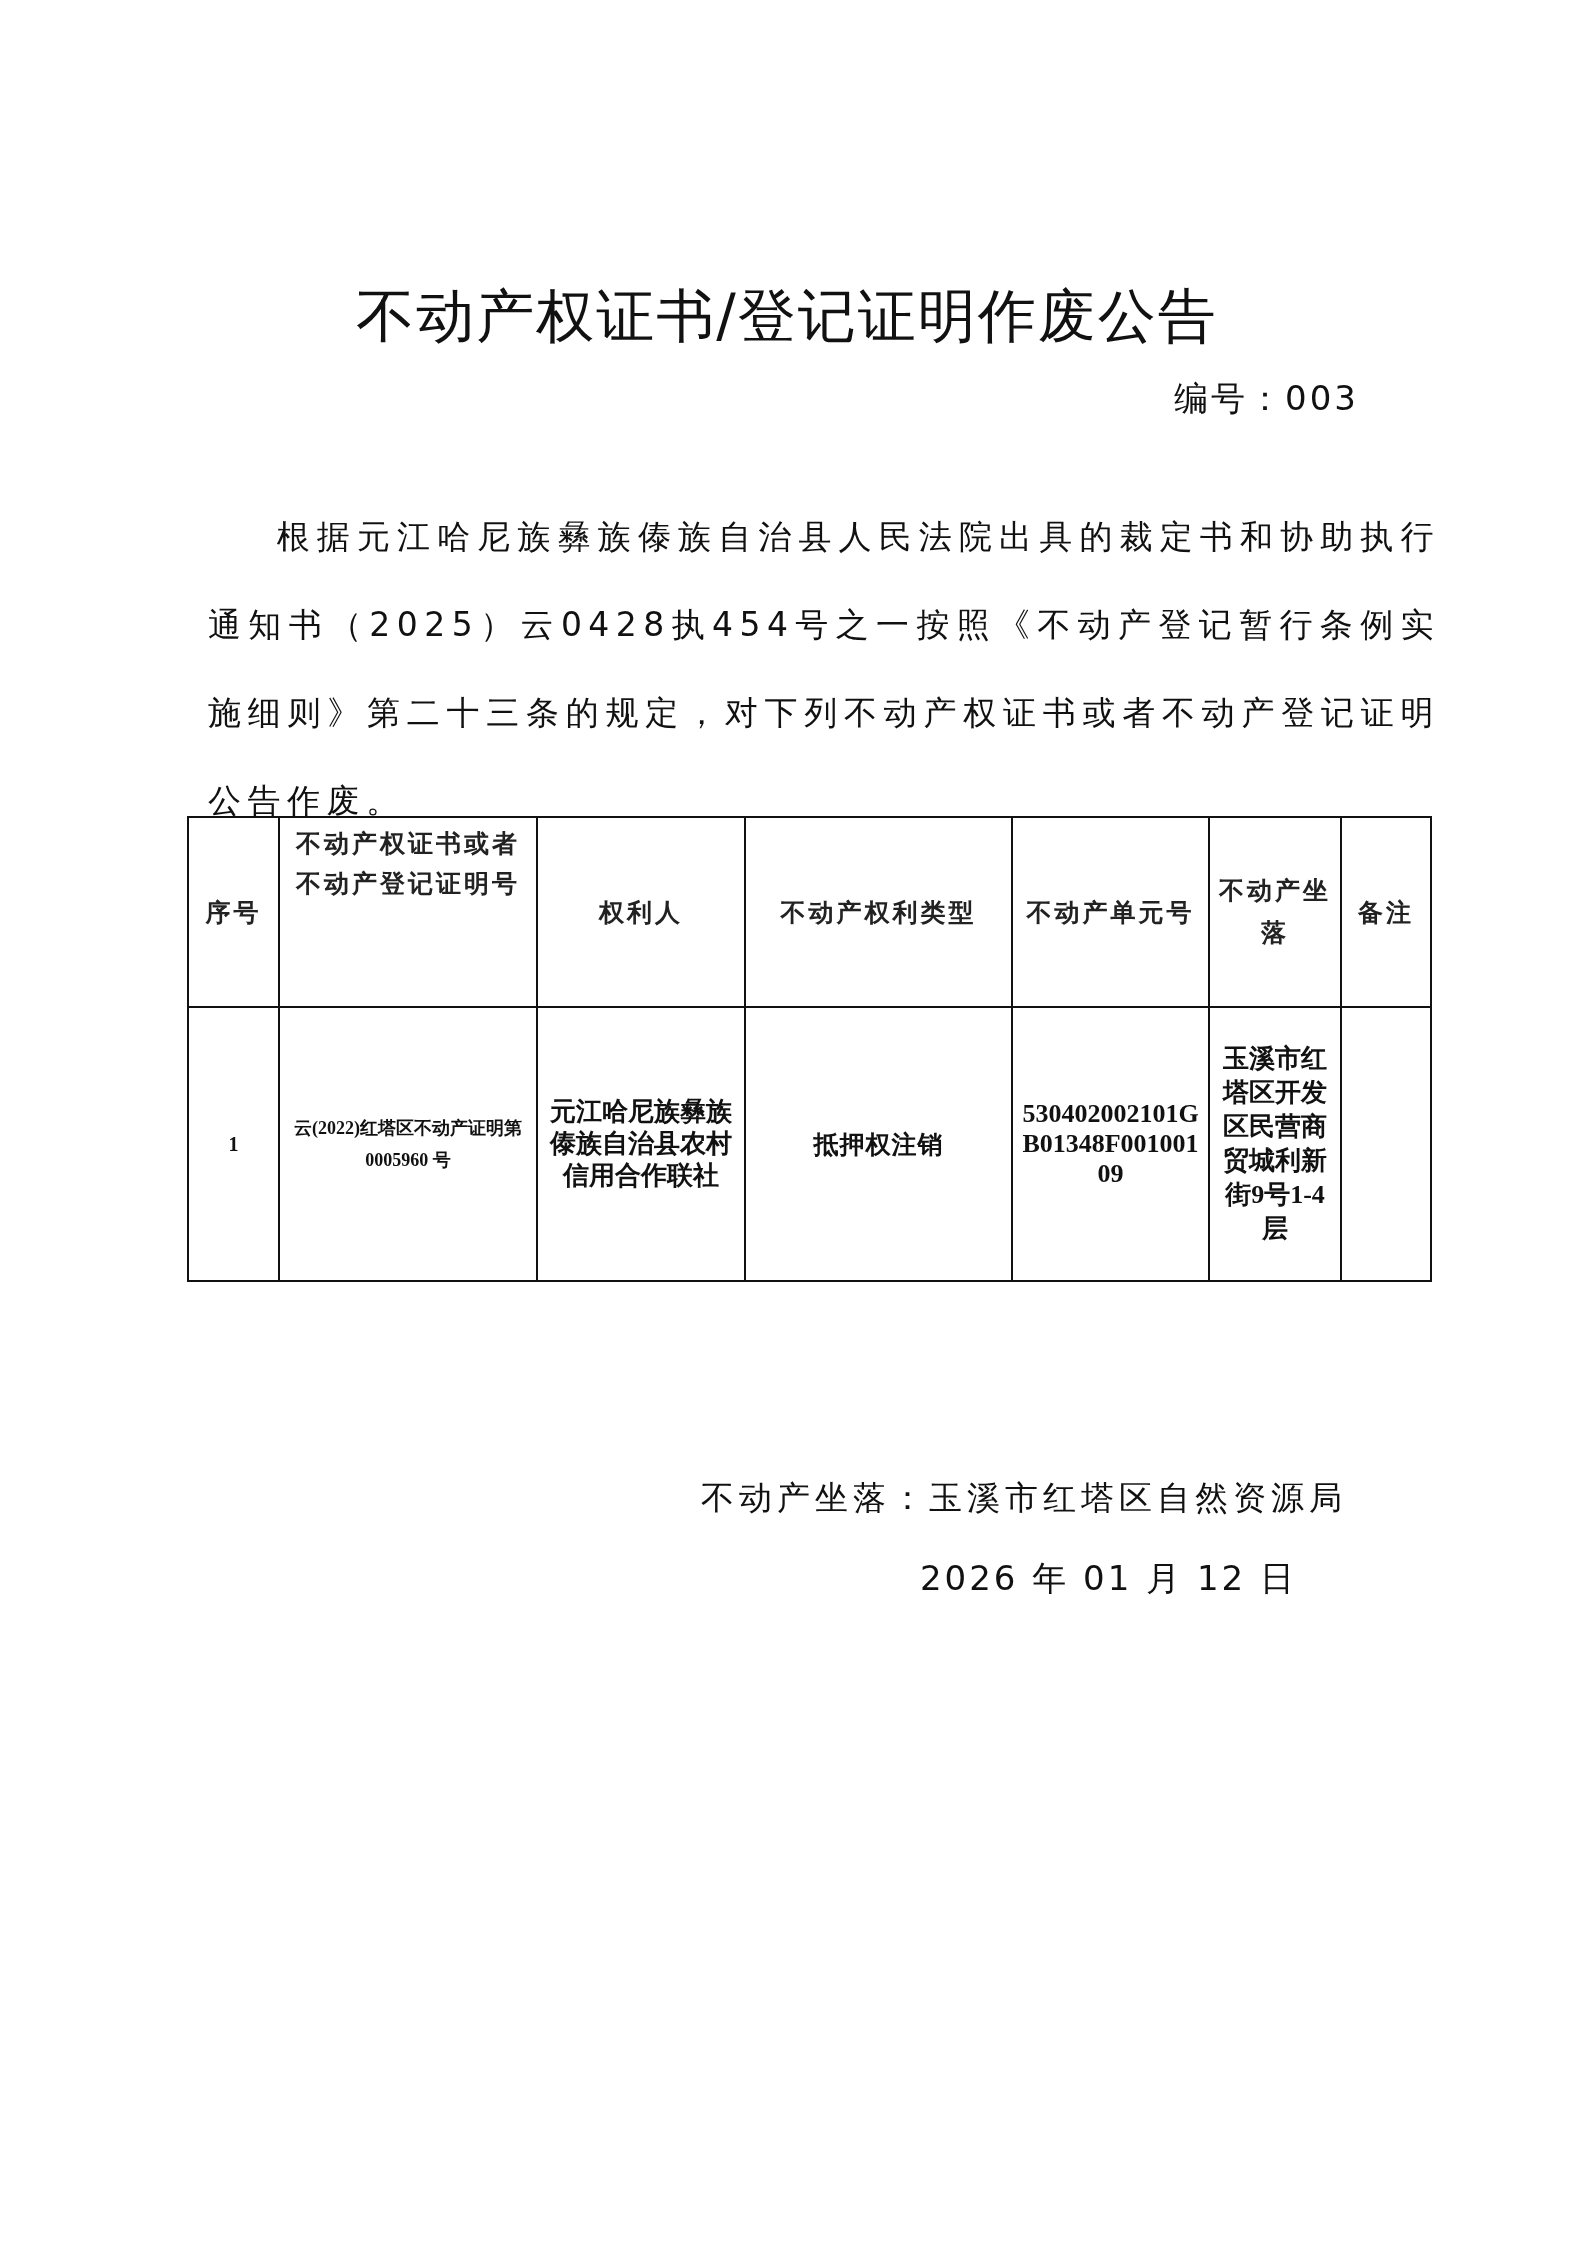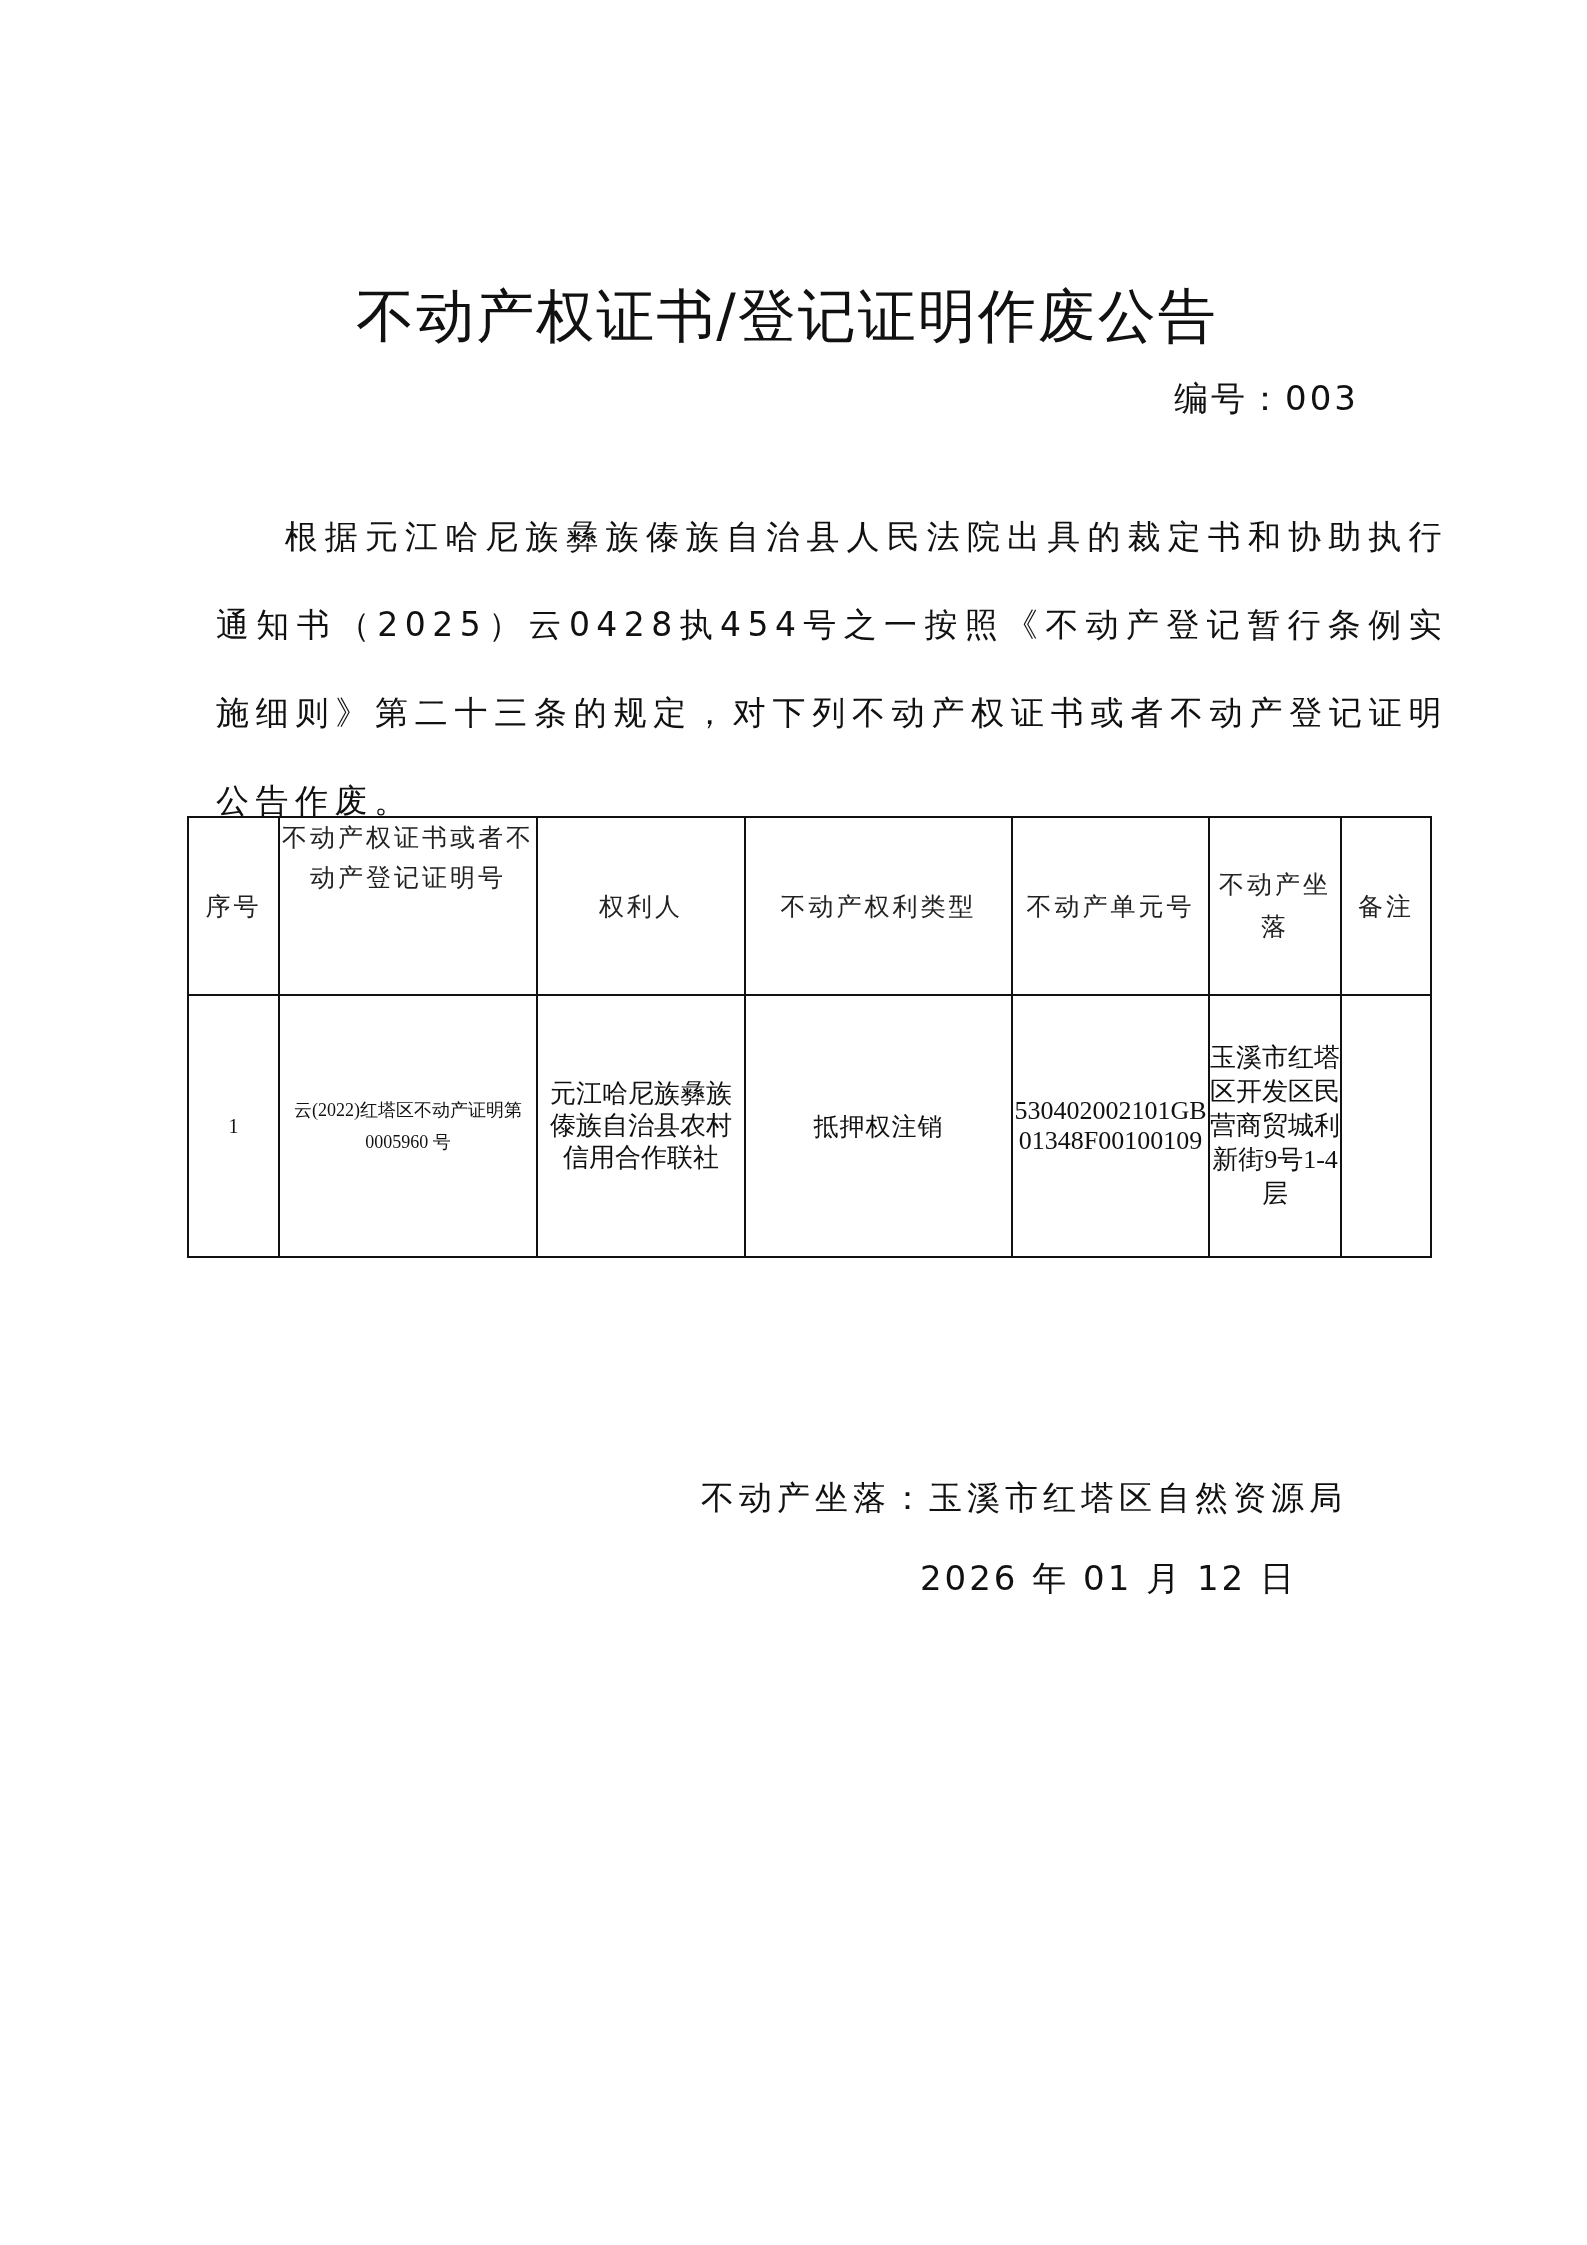--- a/index.html
+++ b/index.html
@@ -1,26 +1,26 @@
 <!DOCTYPE html>
 <html><head>
 <meta charset="utf-8">
 <style>
   html, body { margin: 0; padding: 0; background: #ffffff; }
   body { width: 1587px; height: 2245px; position: relative; overflow: hidden;
          font-family: "DejaVu Sans", "Liberation Sans", sans-serif; color: #111; }
   .title { position: absolute; left: 0; width: 1574px; top: 278px; text-align: center;
            font-size: 58px; letter-spacing: 2px; font-weight: normal; }
   .serial { position: absolute; right: 228px; top: 376px; font-size: 34px; letter-spacing: 3px; }
-  .body-text { position: absolute; left: 216px; width: 1232px; top: 493px;
+  .body-text { position: absolute; left: 208px; width: 1232px; top: 493px;
                font-size: 33px; line-height: 88px; letter-spacing: 6.5px; text-align: justify; }
   .body-text .indent { display: inline-block; width: 68px; }
   table.grid { position: absolute; left: 187px; top: 816px; width: 1243px;
                border-collapse: collapse; table-layout: fixed; }
-  table.grid td, table.grid th { border: 2px solid #111; text-align: center; padding: 0; font-weight: normal; }
+  table.grid td, table.grid th { border: 2px solid #111; text-align: center; padding: 6px; font-weight: bold; }
   th { font-size: 25px; letter-spacing: 3px; color: #222; height: 176px; vertical-align: middle; }
   th.top { vertical-align: top; padding-top: 6px; line-height: 40px; }
   td { height: 260px; vertical-align: middle; font-family: "Liberation Serif", "DejaVu Serif", serif; }
   td.seq { font-size: 20px; font-weight: bold; }
   td.cert { font-size: 18px; font-weight: bold; line-height: 32px; text-align: left; }
   td.holder { font-size: 26px; line-height: 32px; }
   td.rtype { font-size: 25px; font-weight: bold; font-family: "DejaVu Sans", sans-serif; letter-spacing: 1px; }
   td.unit { font-size: 26px; line-height: 30px; word-break: break-all; padding: 0 2px; }
   td.loc { font-size: 26px; line-height: 34px; word-break: break-all; padding: 0 4px; }
   .agency { position: absolute; right: 240px; top: 1476px; font-size: 33px; letter-spacing: 5px; }

